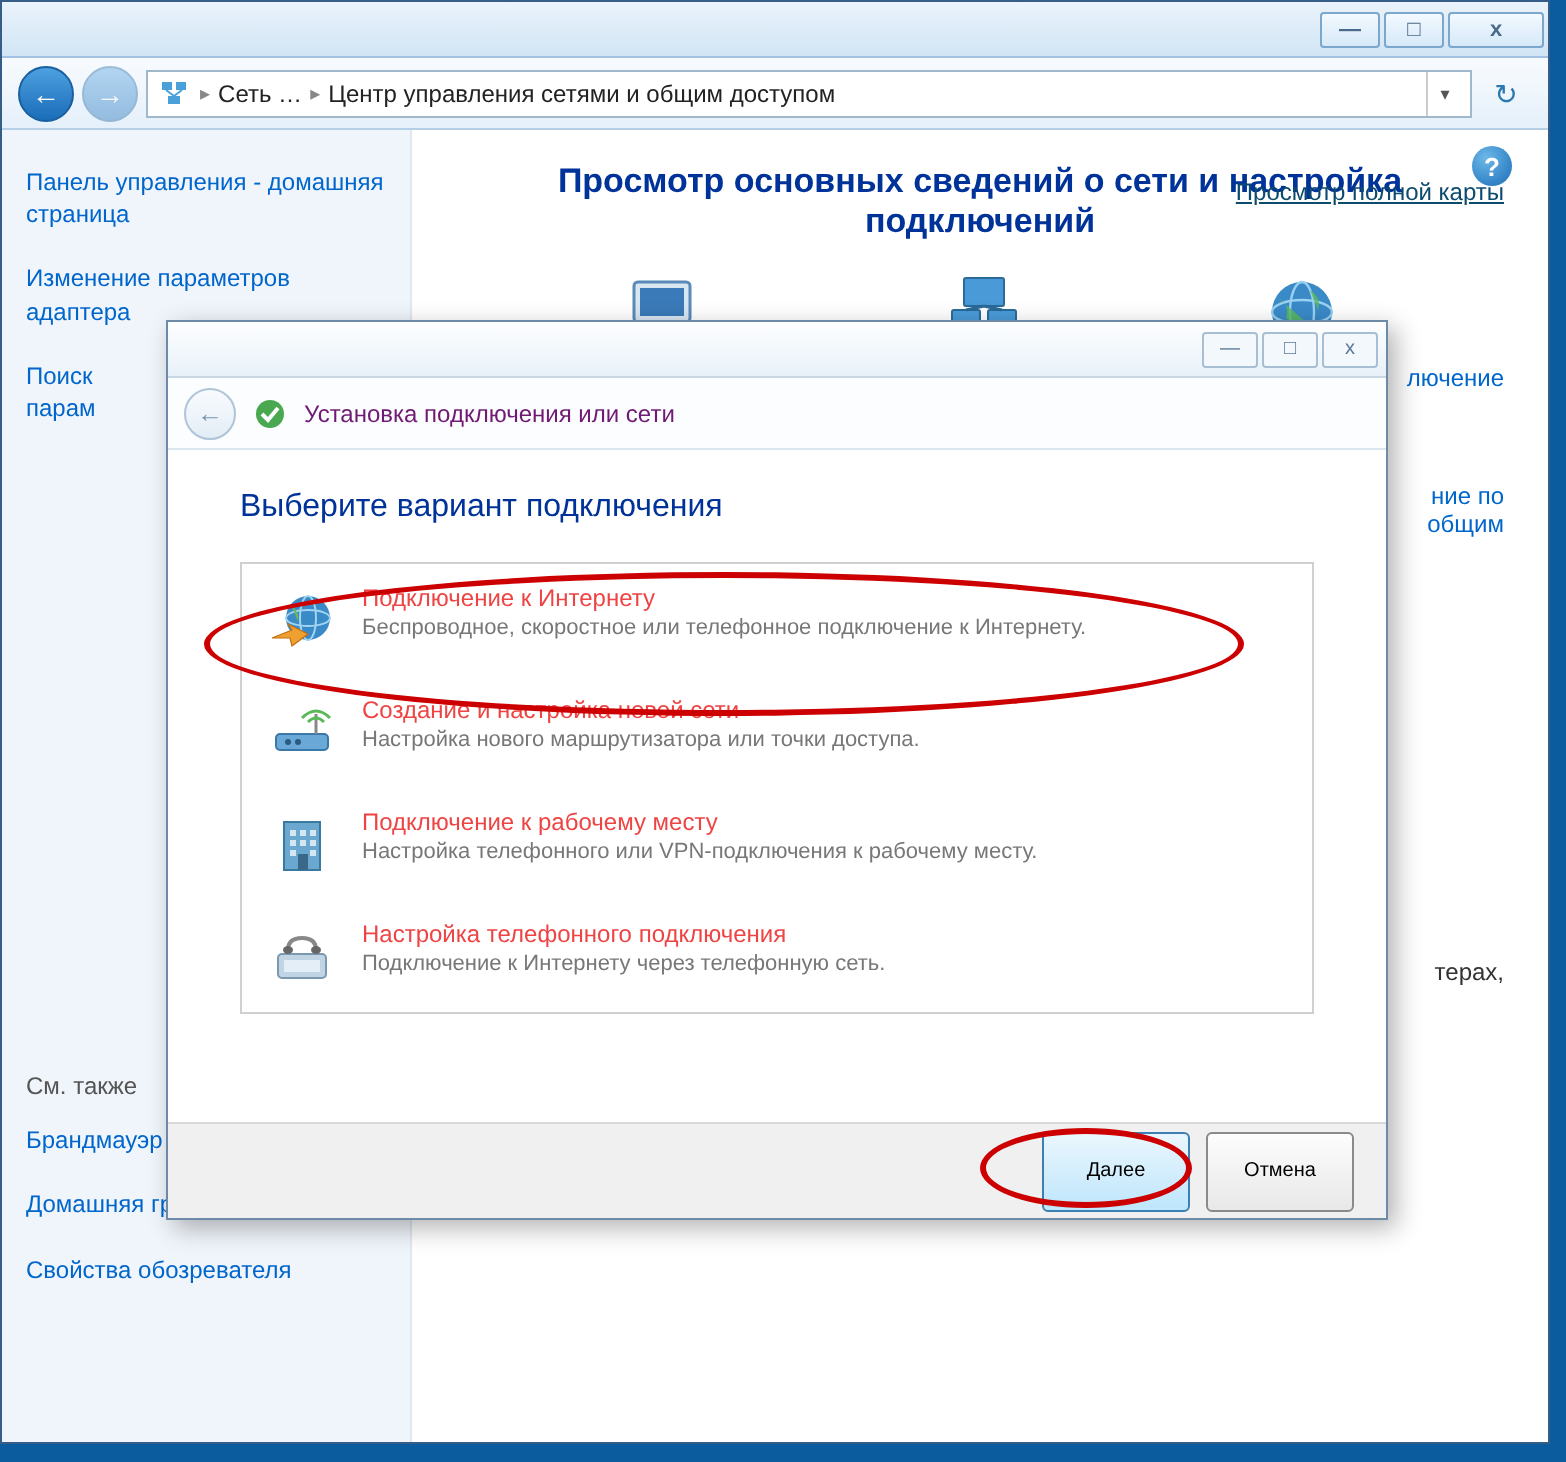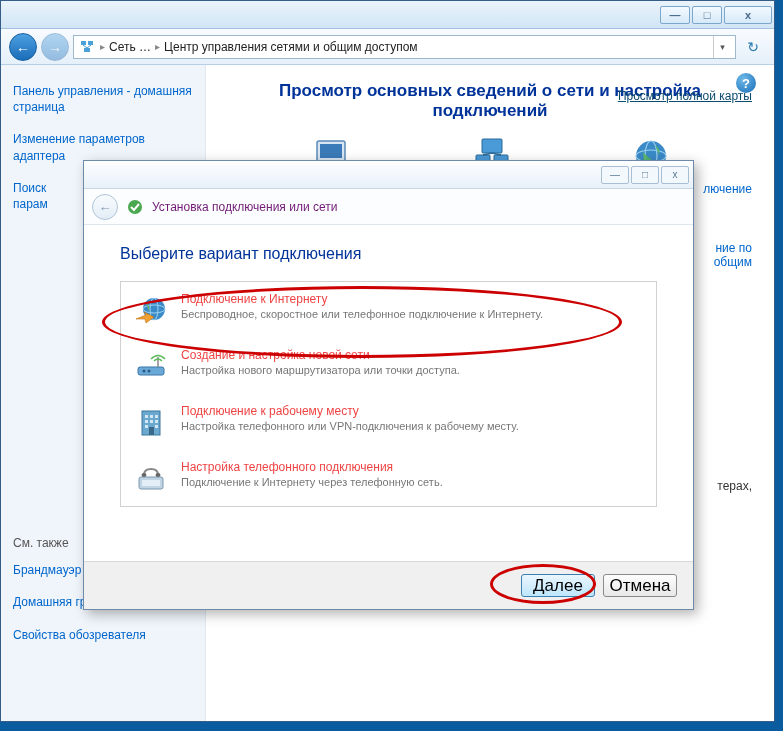--- a/index.html
+++ b/index.html
@@ -301,25 +301,25 @@
       background: #f0f0f0;
       border-top: 1px solid #d8d8d8;
       display: flex;
       justify-content: flex-end;
       align-items: center;
       padding: 0 16px;
       gap: 8px;
     }
     .footer-btn {
       min-width: 74px;
-      height: 23px;
+      height: 40px;
       border: 1px solid #8a8a8a;
       background: linear-gradient(to bottom, #fdfdfd, #e8e8e8);
       border-radius: 3px;
-      font-size: 17px;
+      font-size: 10px;
       display: flex;
       align-items: center;
       justify-content: center;
       cursor: pointer;
       text-align: right;
     }
     .footer-btn.primary {
       border: 1px solid #3c7fb1;
       background: linear-gradient(to bottom, #eaf6fd, #bee6fd);
     }

